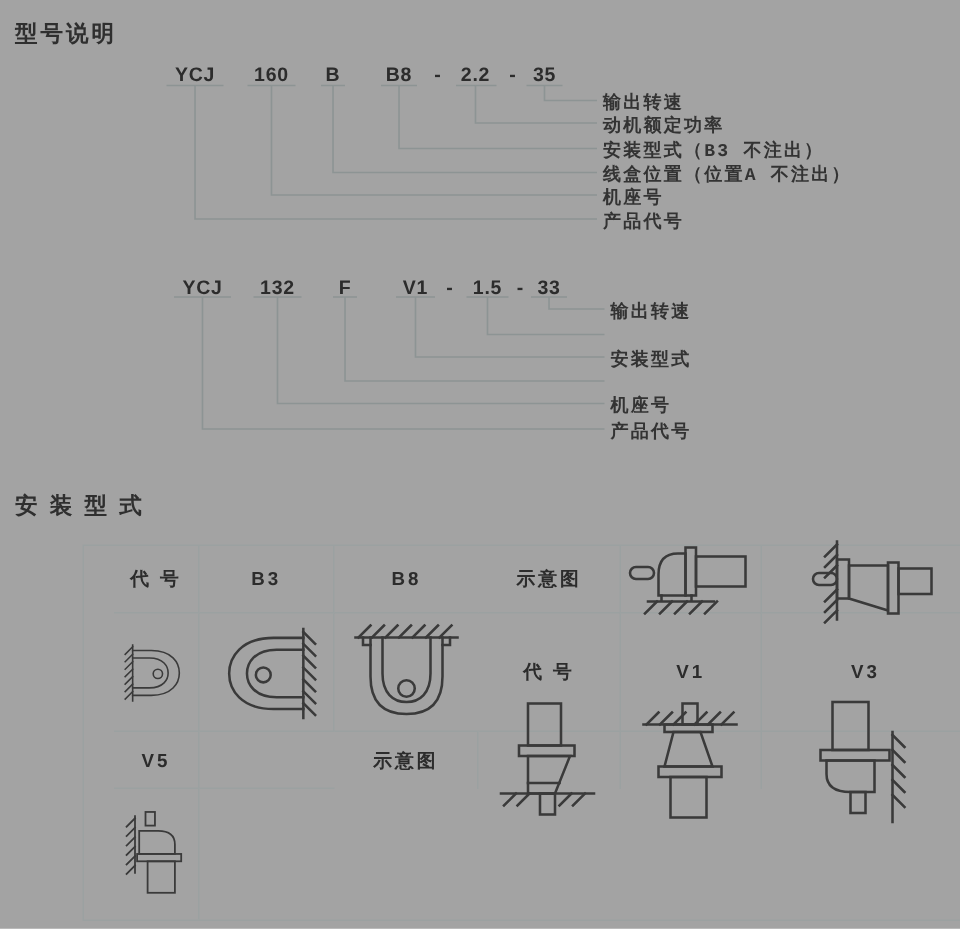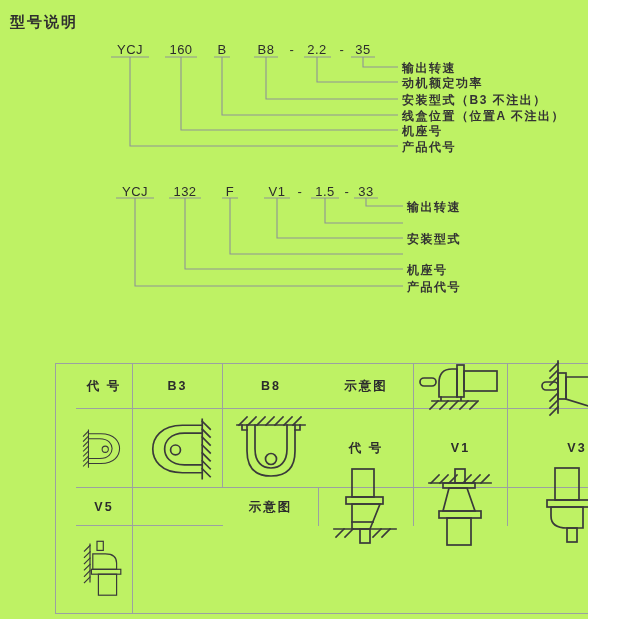--- a/index.html
+++ b/index.html
@@ -1,24 +1,24 @@
 <!DOCTYPE html>
 <html><head>
 <meta charset="utf-8">
 <style>
   html,body{margin:0;padding:0;}
-  .page{position:relative;width:588px;height:619px;background:#bef264;
+  .page{position:relative;width:640px;height:619px;background:#a3a3a3;
         font-family:"Liberation Sans","DejaVu Sans",sans-serif;color:#2f2f2f;overflow:hidden;}
   .h1{position:absolute;font-size:15px;font-weight:bold;letter-spacing:2px;white-space:nowrap;}
   .lines{position:absolute;left:0;top:0;}
-  .tok{position:absolute;transform:translateX(-50%);font-size:13px;font-weight:normal;
+  .tok{position:absolute;transform:translateX(-50%);font-size:13px;font-weight:bold;
        letter-spacing:.5px;white-space:nowrap;color:#2c2c2c;}
   .t1{top:42px}.t2{top:184px}
   .lbl{position:absolute;font-size:12px;font-weight:600;letter-spacing:1.5px;
-       white-space:nowrap;color:#333;}
+       white-space:nowrap;color:#333;font-family:Liberation Mono, monospace;}
   .l1{left:402px}.l2{left:407px}
   .tbl{position:absolute;left:55px;top:363px;display:grid;
        grid-template-columns:57px 90px 96px 95px 94px 139px;
        grid-template-rows:45px 79px 38px 87px;
        border:1px solid #9ba1a1;background:transparent;padding-left:20px;}
   .cell{border-right:1px solid #9ba1a1;border-bottom:1px solid #9ba1a1;
         display:flex;align-items:center;justify-content:center;
         font-size:12.5px;font-weight:600;letter-spacing:2px;color:#2c2c2c;}
   .lastcol{border-right:none}.lastrow{border-bottom:none}
   .diag{display:block}
@@ -78,20 +78,21 @@
   <span class="tok t2" style="left:300px">-</span>
   <span class="tok t2" style="left:325px">1.5</span>
   <span class="tok t2" style="left:347px">-</span>
   <span class="tok t2" style="left:366px">33</span>
 
   <span class="lbl l2" style="top:199px">输出转速</span>
   <span class="lbl l2" style="top:231px">安装型式</span>
   <span class="lbl l2" style="top:262px">机座号</span>
   <span class="lbl l2" style="top:279px">产品代号</span>
 
+  <div class="h1" style="left:10px;top:328px">安 装 型 式</div>
 
   <div class="tbl">
 
     <div class="cell">代 号</div>
     <div class="cell">B3</div>
     <div class="cell lastcol">B8</div>
 
     <div class="cell">示意图</div>
 
     <div class="cell">

